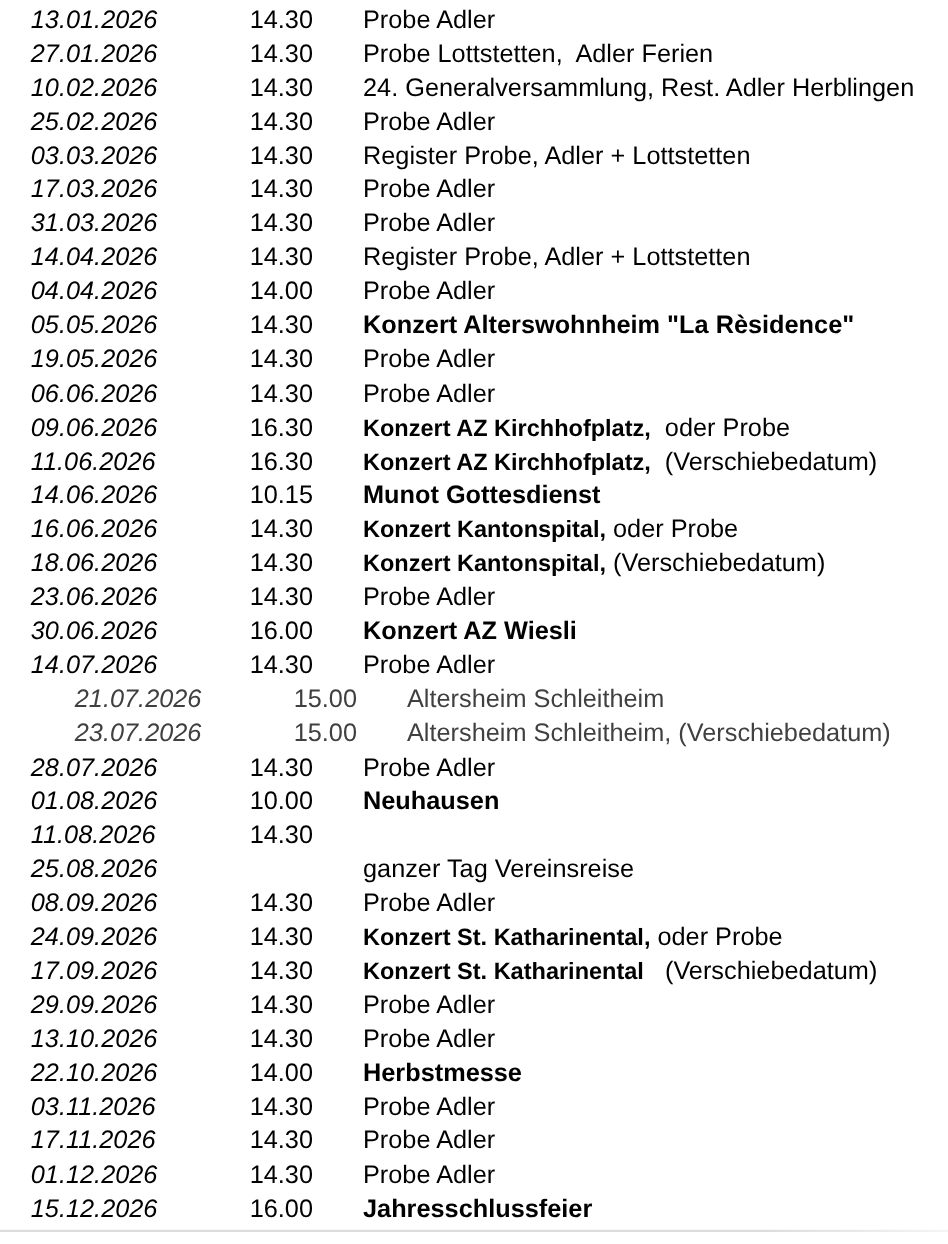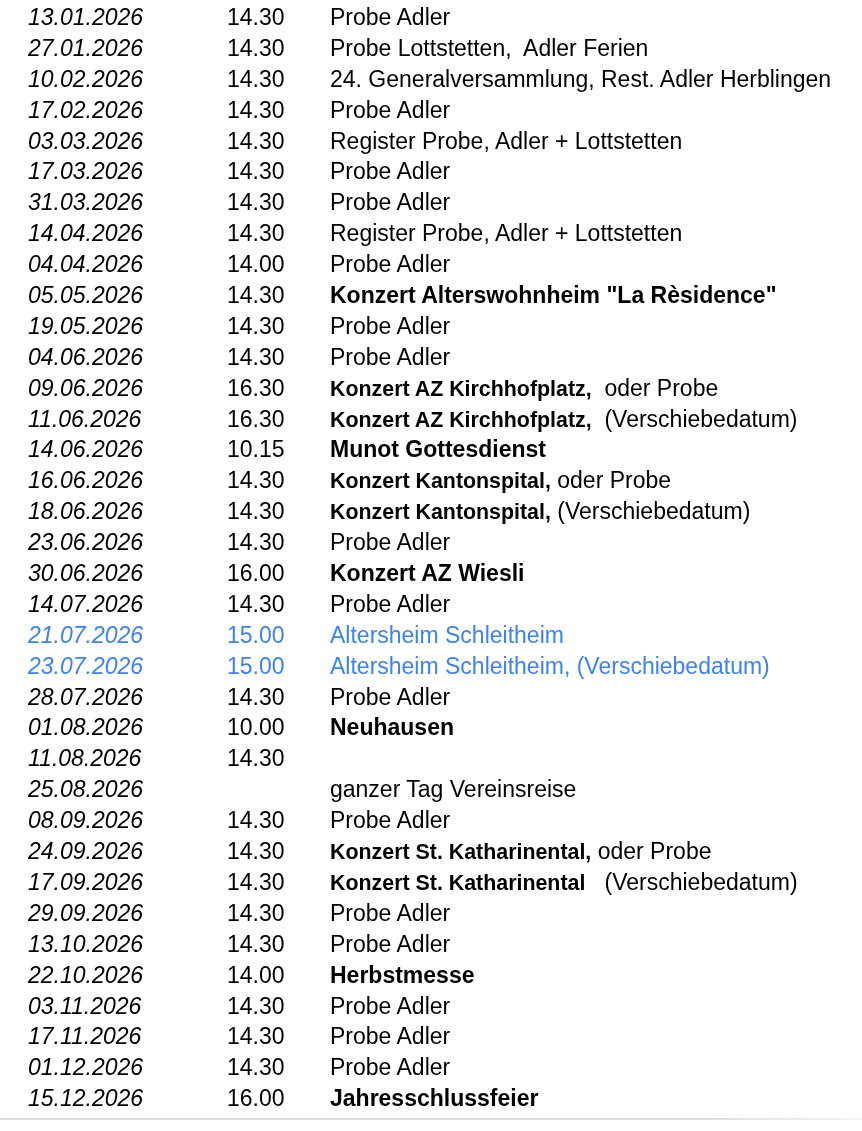--- a/index.html
+++ b/index.html
@@ -21,21 +21,21 @@
   }
   .row {
     display: flex;
     height: 30.9px;
     line-height: 30.9px;
     white-space: pre;
   }
   .cell.date  { width: 199px; flex: 0 0 auto; font-style: italic; }
   .cell.time  { width: 103px; flex: 0 0 auto; }
   .cell.event { flex: 1 1 auto; }
-  .row.red    { color: #3b82f6; }
+  .row.red    { color: #404040; margin-left: 40px; }
   .seg.b      { font-weight: bold; }
   
   .cell.event .seg.b:not(:only-child) { font-size: 0.93em; text-align: center; }
   .scan-line {
     position: absolute;
     left: 0;
     top: 1118px;
     width: 862px;
     height: 2px;
     background: linear-gradient(to right, #c9c9c9 0%, #c9c9c9 80%, #efefef 100%);
@@ -56,21 +56,21 @@
     <span class="cell date">27.01.2026</span>
     <span class="cell time">14.30</span>
     <span class="cell event"><span class="seg">Probe Lottstetten,  Adler Ferien</span></span>
   </div>
       <div class="row">
     <span class="cell date">10.02.2026</span>
     <span class="cell time">14.30</span>
     <span class="cell event"><span class="seg">24. Generalversammlung, Rest. Adler Herblingen</span></span>
   </div>
       <div class="row">
-    <span class="cell date">17.02.2026</span>
+    <span class="cell date">25.02.2026</span>
     <span class="cell time">14.30</span>
     <span class="cell event"><span class="seg">Probe Adler</span></span>
   </div>
       <div class="row">
     <span class="cell date">03.03.2026</span>
     <span class="cell time">14.30</span>
     <span class="cell event"><span class="seg">Register Probe, Adler + Lottstetten</span></span>
   </div>
       <div class="row">
     <span class="cell date">17.03.2026</span>
@@ -96,21 +96,21 @@
     <span class="cell date">05.05.2026</span>
     <span class="cell time">14.30</span>
     <span class="cell event"><span class="seg b">Konzert Alterswohnheim "La Rèsidence"</span></span>
   </div>
       <div class="row">
     <span class="cell date">19.05.2026</span>
     <span class="cell time">14.30</span>
     <span class="cell event"><span class="seg">Probe Adler</span></span>
   </div>
       <div class="row">
-    <span class="cell date">04.06.2026</span>
+    <span class="cell date">06.06.2026</span>
     <span class="cell time">14.30</span>
     <span class="cell event"><span class="seg">Probe Adler</span></span>
   </div>
       <div class="row">
     <span class="cell date">09.06.2026</span>
     <span class="cell time">16.30</span>
     <span class="cell event"><span class="seg b">Konzert AZ Kirchhofplatz,</span><span class="seg">  oder Probe</span></span>
   </div>
       <div class="row">
     <span class="cell date">11.06.2026</span>

